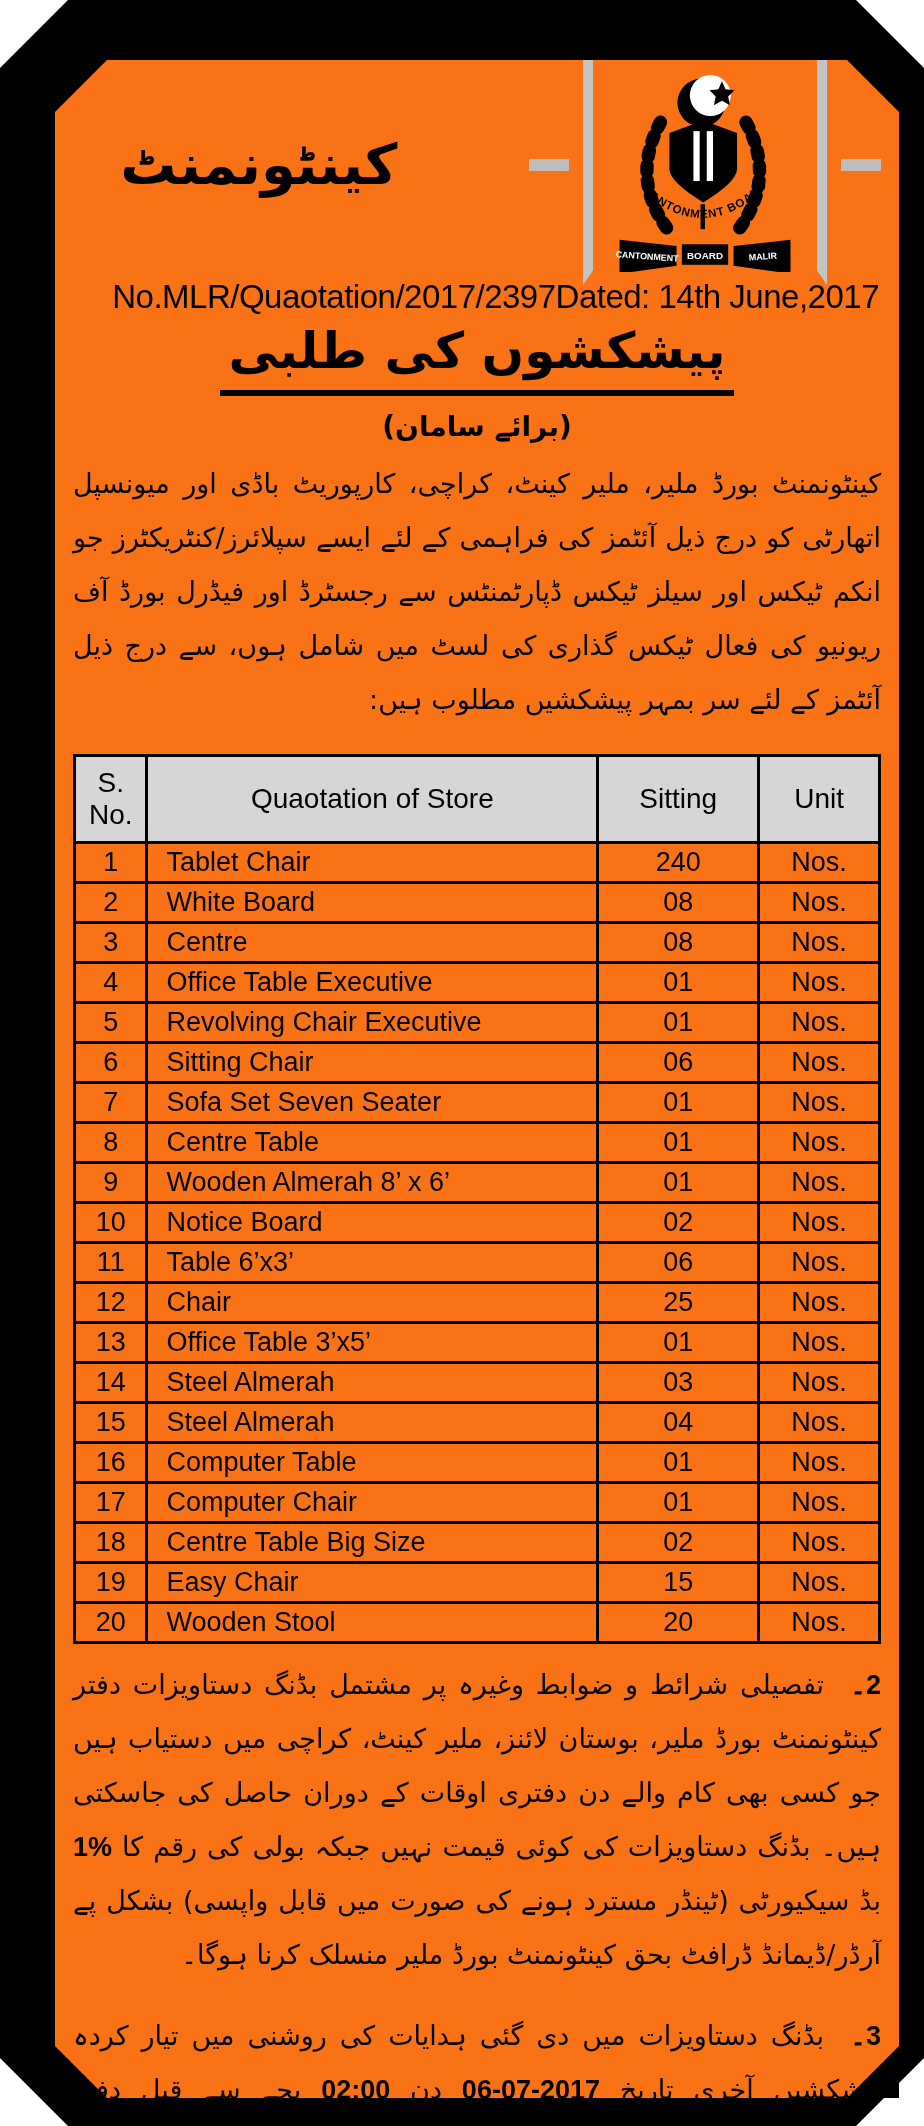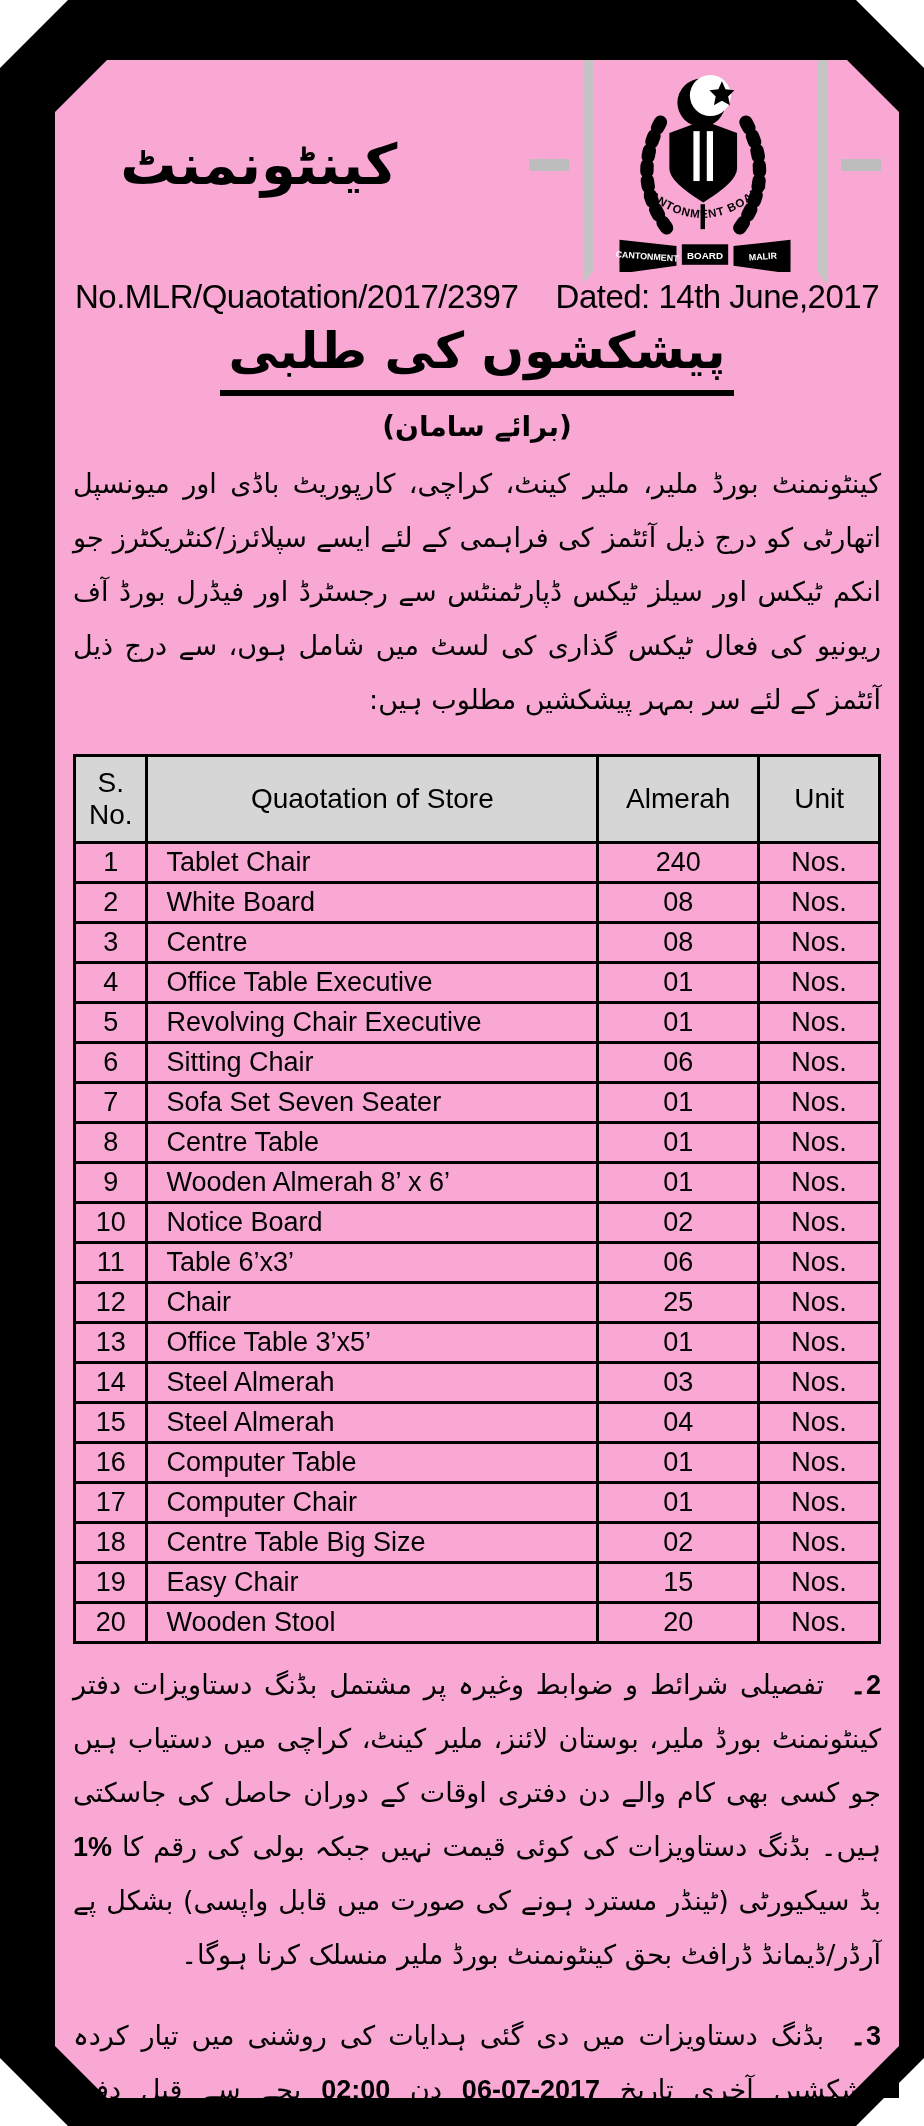--- a/index.html
+++ b/index.html
@@ -3,42 +3,42 @@
 <meta charset="utf-8">
 <style>
   html,body{margin:0;padding:0;}
   body{width:924px;height:2126px;position:relative;background:#fff;overflow:hidden;
        font-family:"Liberation Sans",sans-serif;}
   .page{position:absolute;inset:0;}
   
   .frame{position:absolute;inset:0;background:#000;
          clip-path:polygon(68px 0,calc(100% - 68px) 0,100% 68px,100% calc(100% - 68px),
                   calc(100% - 68px) 100%,68px 100%,0 calc(100% - 68px),0 68px);}
-  .sheet{position:absolute;left:55px;top:60px;right:25px;bottom:28px;background:#f9a8d4;
+  .sheet{position:absolute;left:55px;top:60px;right:25px;bottom:28px;background:#f97316;
          display:flex;flex-direction:column;overflow:hidden;}
   .corner{position:absolute;width:52px;height:52px;background:#000;}
   .c-tl{left:0;top:0;clip-path:polygon(0 0,100% 0,0 100%);}
   .c-tr{right:0;top:0;clip-path:polygon(0 0,100% 0,100% 100%);}
   .c-bl{left:0;bottom:0;clip-path:polygon(0 0,0 100%,100% 100%);}
   .c-br{right:0;bottom:0;clip-path:polygon(100% 0,100% 100%,0 100%);}
 
   .content{flex:1;padding:6px 18px 0 18px;}
 
   
   .hdr{display:flex;align-items:center;justify-content:space-between;height:190px;margin-top:4px;}
   .org-title{width:46%;text-align:center;font-family:"DejaVu Sans",sans-serif;
              font-weight:bold;font-size:56px;line-height:1.25;direction:rtl;color:#000;}
   .logo-wrap{display:flex;align-items:center;gap:14px;}
   .dash{width:40px;height:12px;background:#bdbdbd;}
   .vbar{width:10px;height:240px;background:#c4c4c4;
         clip-path:polygon(0 0,100% 6%,100% 94%,0 100%);}
   .vbar.r{clip-path:polygon(0 6%,100% 0,100% 100%,0 94%);}
 
   
-  .refrow{display:flex;justify-content:space-between;align-items:baseline;
+  .refrow{display:flex;justify-content:flex-end;align-items:baseline;
           font-size:33px;color:#000;margin:18px 2px 6px 2px;letter-spacing:-0.5px;}
 
   
   .title-wrap{text-align:center;margin-top:2px;}
   .main-title{display:inline-block;font-family:"DejaVu Sans",sans-serif;direction:rtl;
               font-weight:bold;font-size:50px;border-bottom:6px solid #000;padding:0 8px 10px 8px;}
   .sub-title{text-align:center;font-family:"DejaVu Sans",sans-serif;direction:rtl;
              font-weight:bold;font-size:28px;margin-top:14px;}
 
   .ur-par{direction:rtl;text-align:justify;font-family:"DejaVu Sans",sans-serif;
@@ -125,21 +125,21 @@
         <colgroup>
           <col class="col-sno">
             <col class="col-desc">
             <col class="col-qty">
             <col class="col-unit">
         </colgroup>
         <thead>
           <tr>
             <th>S. No.</th>
             <th>Quaotation of Store</th>
-            <th>Almerah</th>
+            <th>Sitting</th>
             <th>Unit</th>
           </tr>
         </thead>
         <tbody>
             <tr>
               <td>1</td>
               <td class="desc">Tablet Chair</td>
               <td>240</td>
               <td>Nos.</td>
             </tr>

